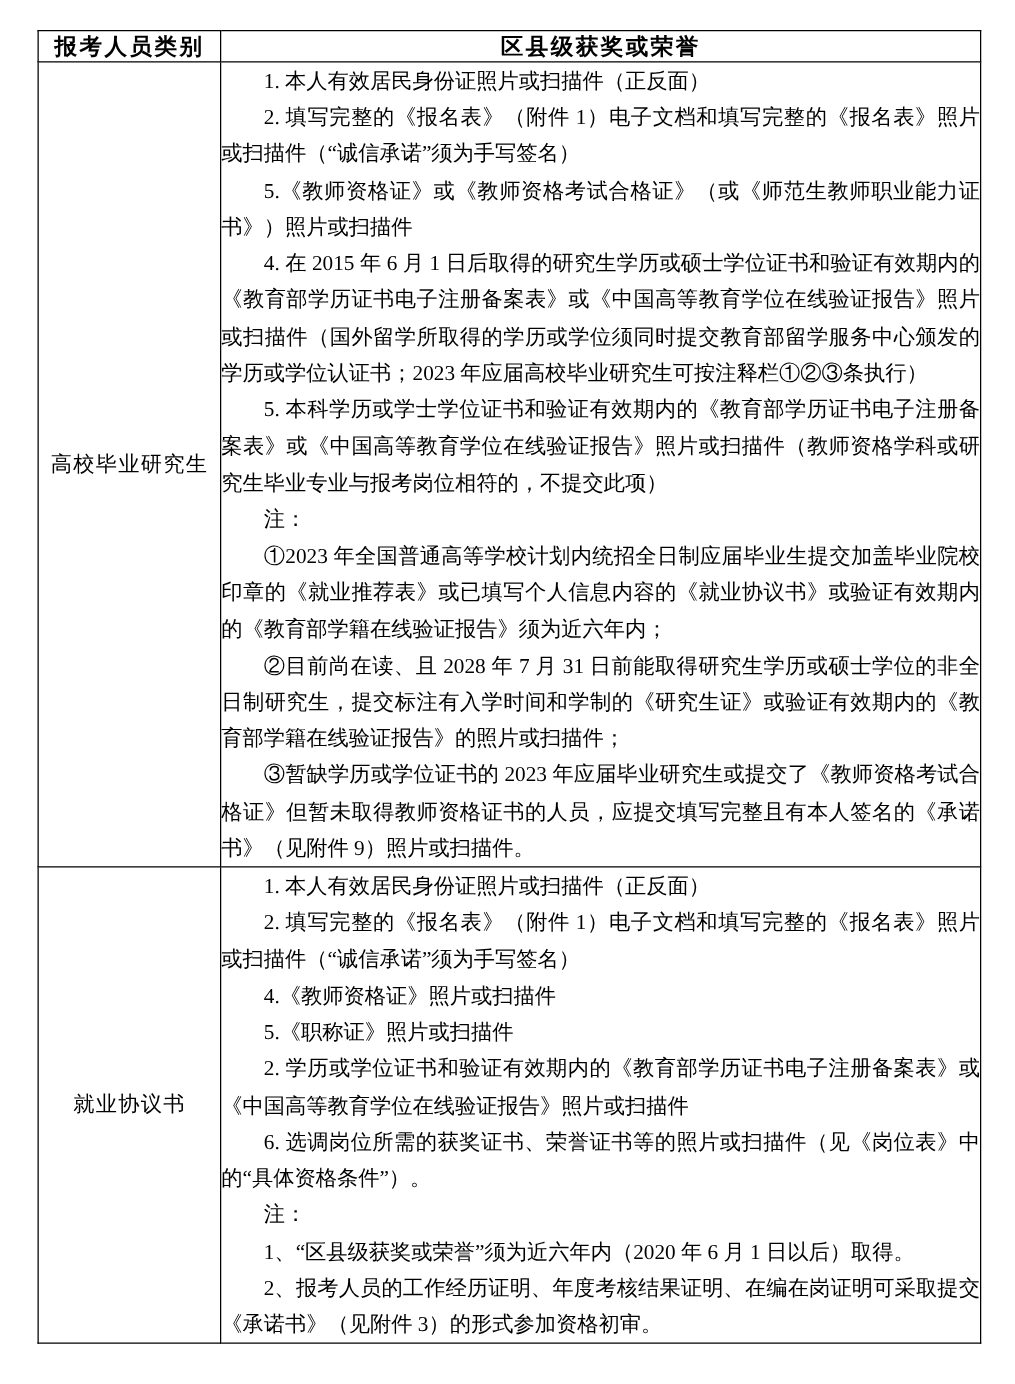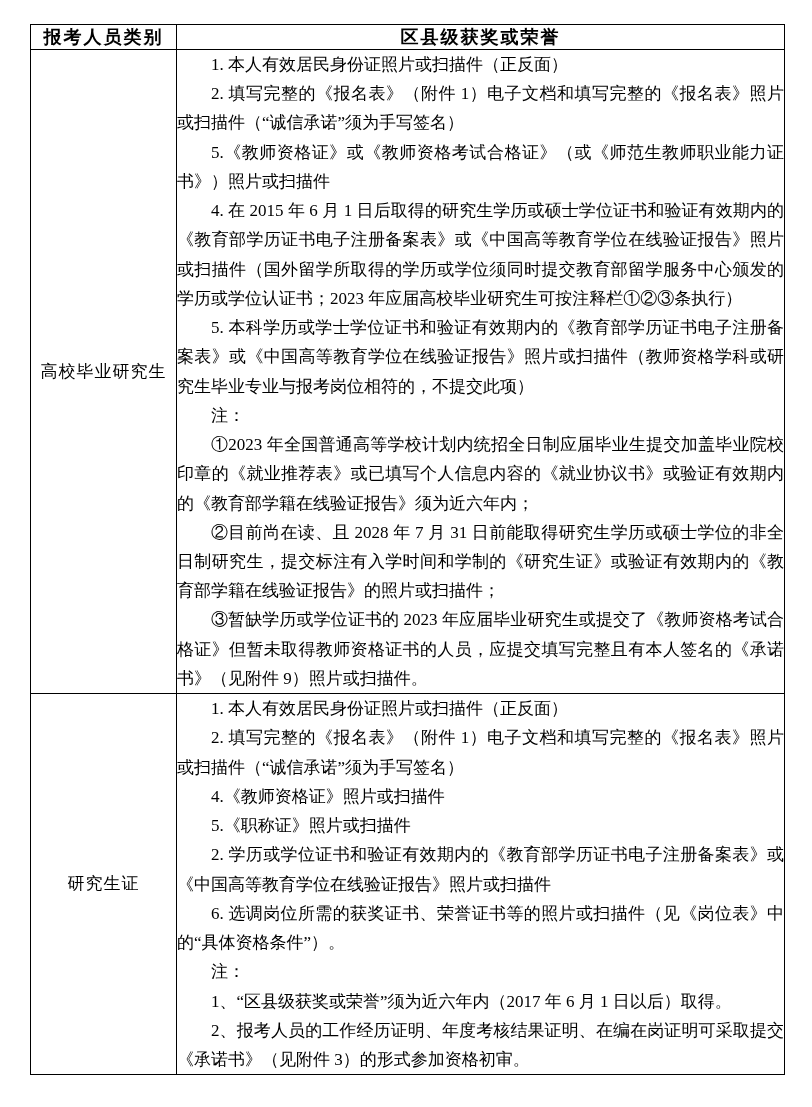--- a/index.html
+++ b/index.html
@@ -93,28 +93,28 @@
           <p>5.《教师资格证》或《教师资格考试合格证》（或《师范生教师职业能力证书》）照片或扫描件</p>
           <p>4. 在 2015 年 6 月 1 日后取得的研究生学历或硕士学位证书和验证有效期内的《教育部学历证书电子注册备案表》或《中国高等教育学位在线验证报告》照片或扫描件（国外留学所取得的学历或学位须同时提交教育部留学服务中心颁发的学历或学位认证书；2023 年应届高校毕业研究生可按注释栏①②③条执行）</p>
           <p>5. 本科学历或学士学位证书和验证有效期内的《教育部学历证书电子注册备案表》或《中国高等教育学位在线验证报告》照片或扫描件（教师资格学科或研究生毕业专业与报考岗位相符的，不提交此项）</p>
           <p class="note-head">注：</p>
           <p>①2023 年全国普通高等学校计划内统招全日制应届毕业生提交加盖毕业院校印章的《就业推荐表》或已填写个人信息内容的《就业协议书》或验证有效期内的《教育部学籍在线验证报告》须为近六年内；</p>
           <p>②目前尚在读、且 2028 年 7 月 31 日前能取得研究生学历或硕士学位的非全日制研究生，提交标注有入学时间和学制的《研究生证》或验证有效期内的《教育部学籍在线验证报告》的照片或扫描件；</p>
           <p>③暂缺学历或学位证书的 2023 年应届毕业研究生或提交了《教师资格考试合格证》但暂未取得教师资格证书的人员，应提交填写完整且有本人签名的《承诺书》（见附件 9）照片或扫描件。</p>
         </td>
       </tr>
       <tr>
-        <td class="cat-cell">研究生证</td>
+        <td class="cat-cell">就业协议书</td>
         <td class="doc-cell">
           <p>1. 本人有效居民身份证照片或扫描件（正反面）</p>
           <p>2. 填写完整的《报名表》（附件 1）电子文档和填写完整的《报名表》照片或扫描件（“诚信承诺”须为手写签名）</p>
           <p>4.《教师资格证》照片或扫描件</p>
           <p>5.《职称证》照片或扫描件</p>
           <p>2. 学历或学位证书和验证有效期内的《教育部学历证书电子注册备案表》或《中国高等教育学位在线验证报告》照片或扫描件</p>
           <p>6. 选调岗位所需的获奖证书、荣誉证书等的照片或扫描件（见《岗位表》中的“具体资格条件”）。</p>
           <p class="note-head bold">注：</p>
-          <p>1、“区县级获奖或荣誉”须为近六年内（2017 年 6 月 1 日以后）取得。</p>
+          <p>1、“区县级获奖或荣誉”须为近六年内（2020 年 6 月 1 日以后）取得。</p>
           <p>2、报考人员的工作经历证明、年度考核结果证明、在编在岗证明可采取提交《承诺书》（见附件 3）的形式参加资格初审。</p>
         </td>
       </tr>
     </tbody>
   </table>
 </div>
 
 </body></html>

